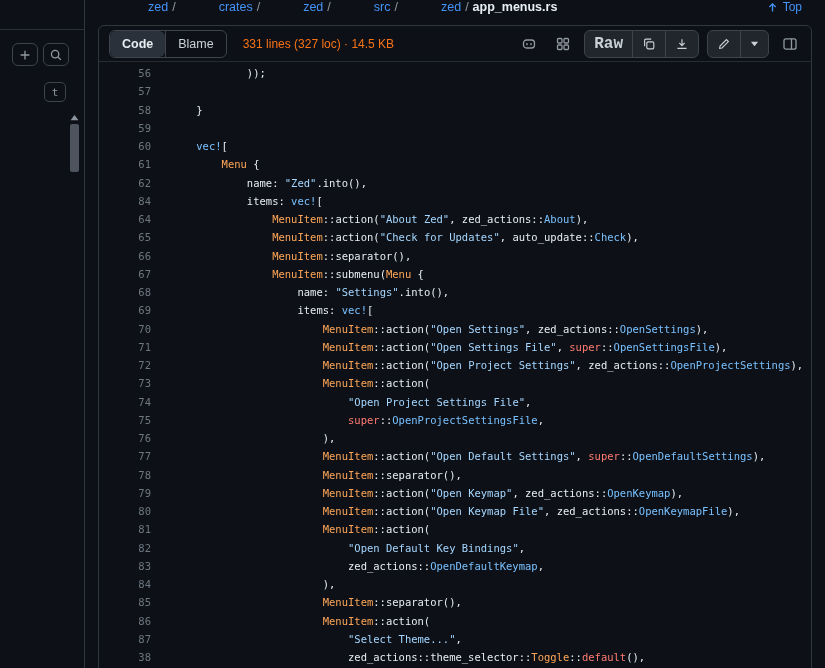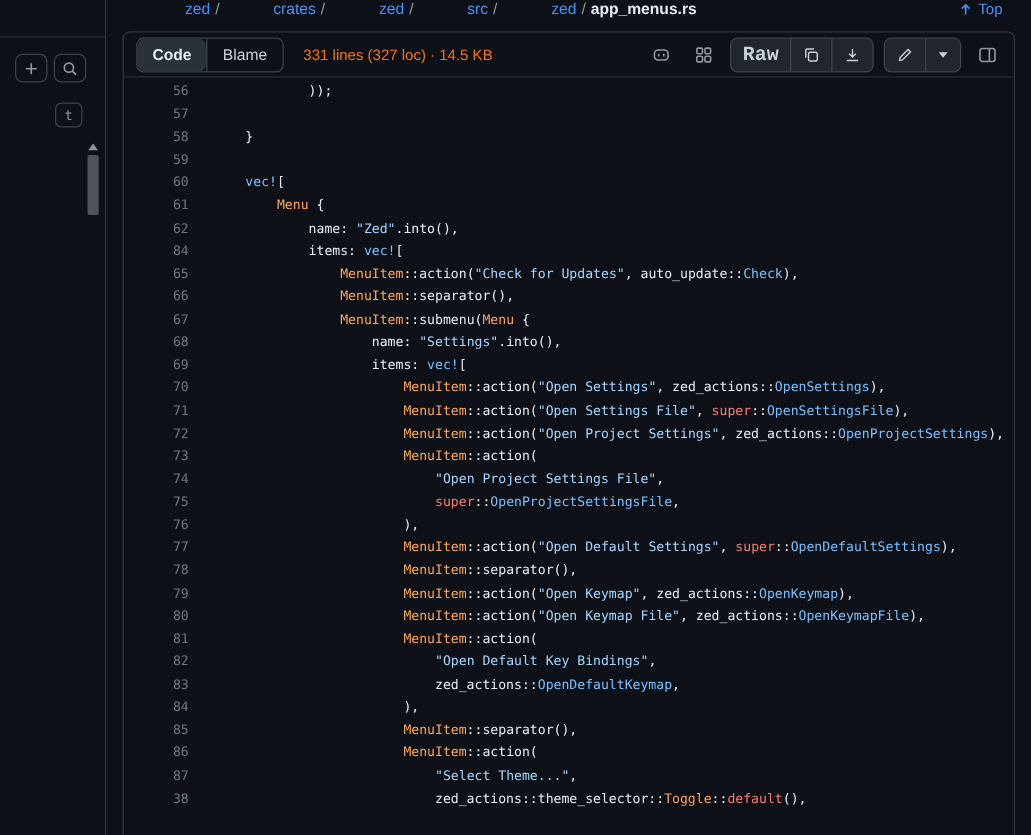--- a/index.html
+++ b/index.html
@@ -224,20 +224,24 @@
           </div>
           <div class="code-line">
             <div class="ln">62</div>
             <div class="lc"><span class="tok-d">            name: </span><span class="tok-s">"Zed"</span><span class="tok-d">.into(),</span></div>
           </div>
           <div class="code-line">
             <div class="ln">84</div>
             <div class="lc"><span class="tok-d">            items: </span><span class="tok-b">vec!</span><span class="tok-d">[</span></div>
           </div>
           <div class="code-line">
+            <div class="ln">64</div>
+            <div class="lc"><span class="tok-d">                </span><span class="tok-o">MenuItem</span><span class="tok-d">::action(</span><span class="tok-s">"About Zed"</span><span class="tok-d">, zed_actions::</span><span class="tok-b">About</span><span class="tok-d">),</span></div>
+          </div>
+          <div class="code-line">
             <div class="ln">65</div>
             <div class="lc"><span class="tok-d">                </span><span class="tok-o">MenuItem</span><span class="tok-d">::action(</span><span class="tok-s">"Check for Updates"</span><span class="tok-d">, auto_update::</span><span class="tok-b">Check</span><span class="tok-d">),</span></div>
           </div>
           <div class="code-line">
             <div class="ln">66</div>
             <div class="lc"><span class="tok-d">                </span><span class="tok-o">MenuItem</span><span class="tok-d">::separator(),</span></div>
           </div>
           <div class="code-line">
             <div class="ln">67</div>
             <div class="lc"><span class="tok-d">                </span><span class="tok-o">MenuItem</span><span class="tok-d">::submenu(</span><span class="tok-o">Menu</span><span class="tok-d"> {</span></div>

